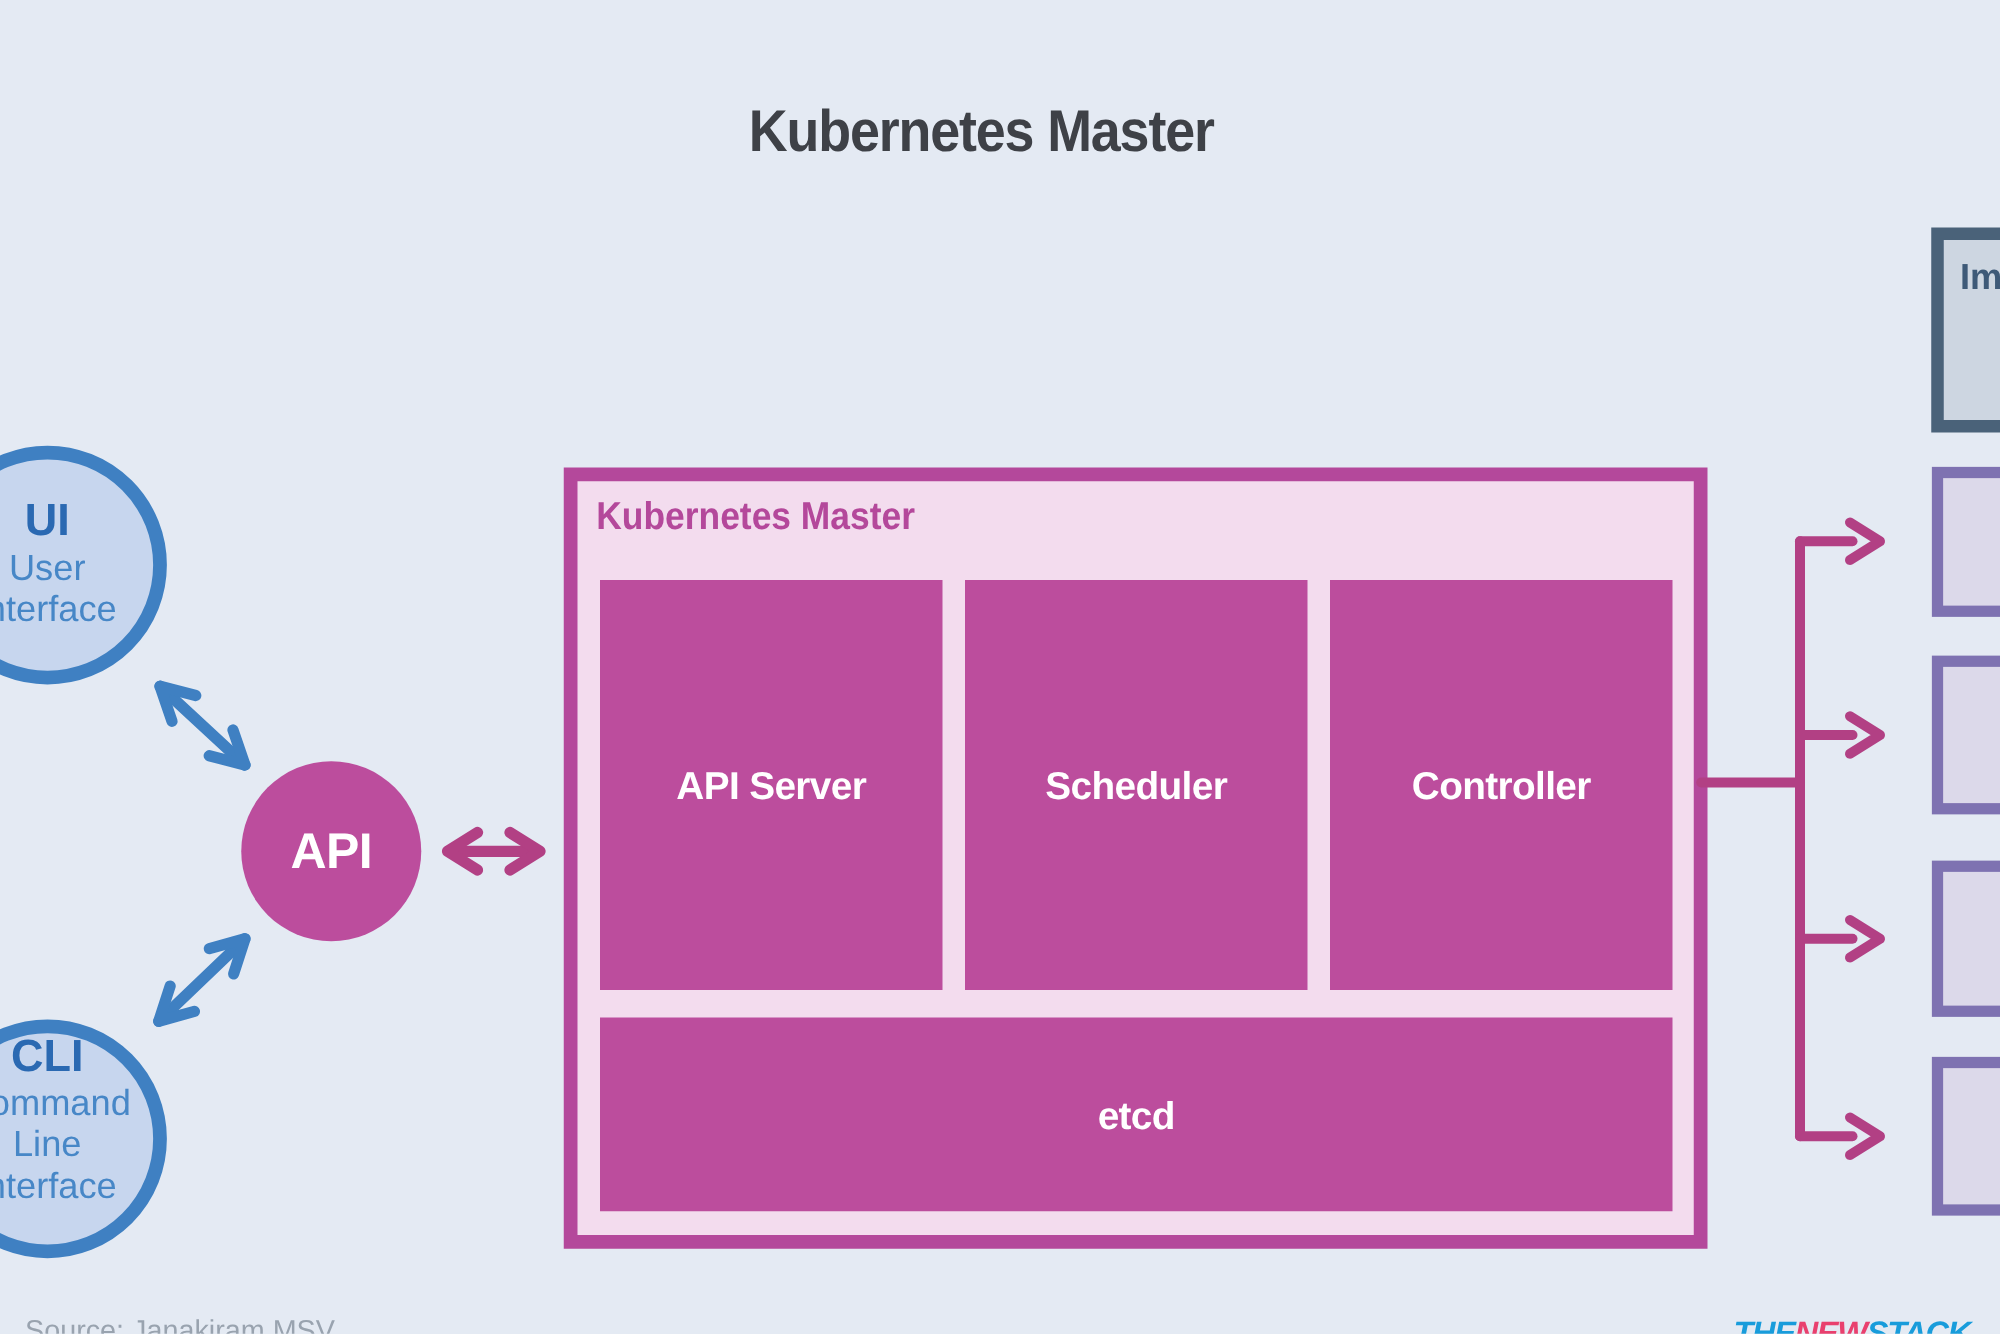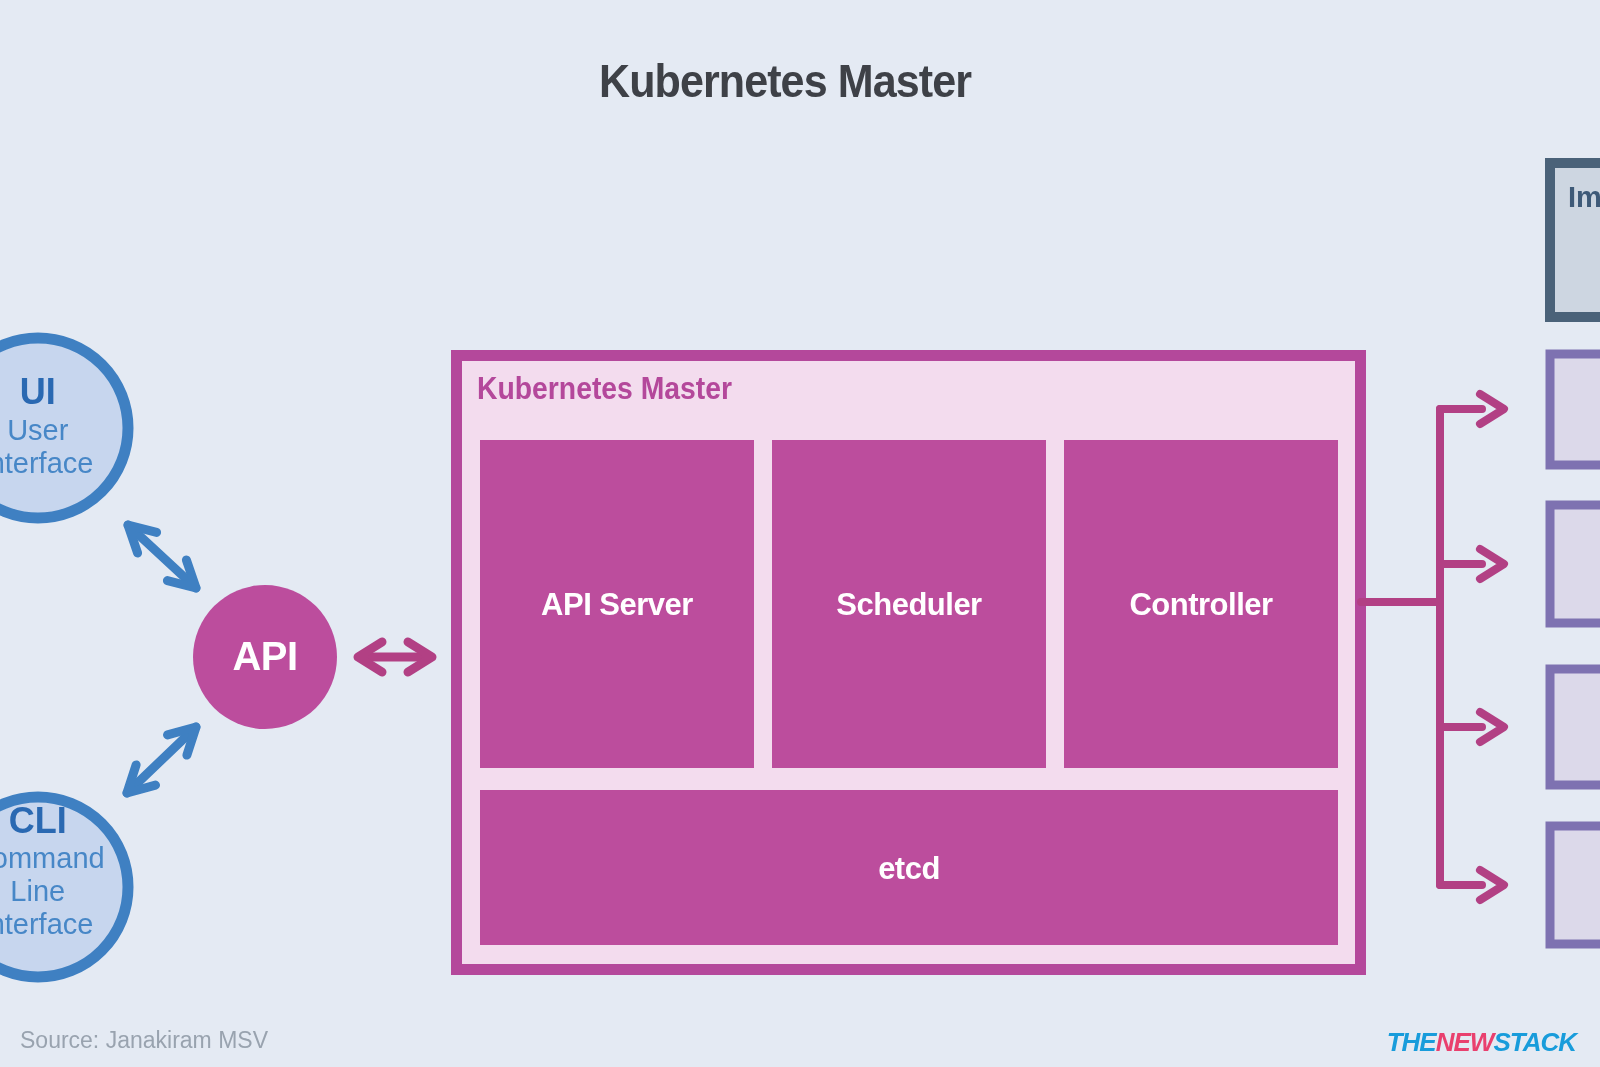--- a/index.html
+++ b/index.html
@@ -19,21 +19,21 @@
     --purple-border:#7e72b1;
     --purple-fill:#dcd9ea;
     --source:#99a3af;
     --logo-blue:#189cdb;
     --logo-pink:#e9406e;
     --white:#ffffff;
   }
   html,body{margin:0;padding:0;}
   body{width:1600px;height:1067px;overflow:hidden;background:var(--bg);
        font-family:"Liberation Sans","DejaVu Sans",sans-serif;}
-  .stage{position:relative;width:1600px;height:779px;}
+  .stage{position:relative;width:1600px;height:779px;margin-top:24px;}
   svg{display:block;}
 
   .title-text{fill:var(--title);font-size:47px;font-weight:700;letter-spacing:-1px;}
   .circle-blue{fill:var(--blue-fill);stroke:var(--blue);stroke-width:11px;}
   .circle-abbr{fill:var(--blue-text-bold);font-size:36px;font-weight:700;}
   .circle-line{fill:var(--blue-text);font-size:29px;}
   .arrow-blue{stroke:var(--blue);stroke-width:9px;fill:none;stroke-linecap:round;stroke-linejoin:round;}
   .arrow-magenta{stroke:var(--magenta-arrow);stroke-width:9px;fill:none;stroke-linecap:round;stroke-linejoin:round;}
   .connector{stroke:var(--magenta-arrow);stroke-width:8px;fill:none;stroke-linecap:round;stroke-linejoin:round;}
   .api-circle{fill:var(--magenta);}

